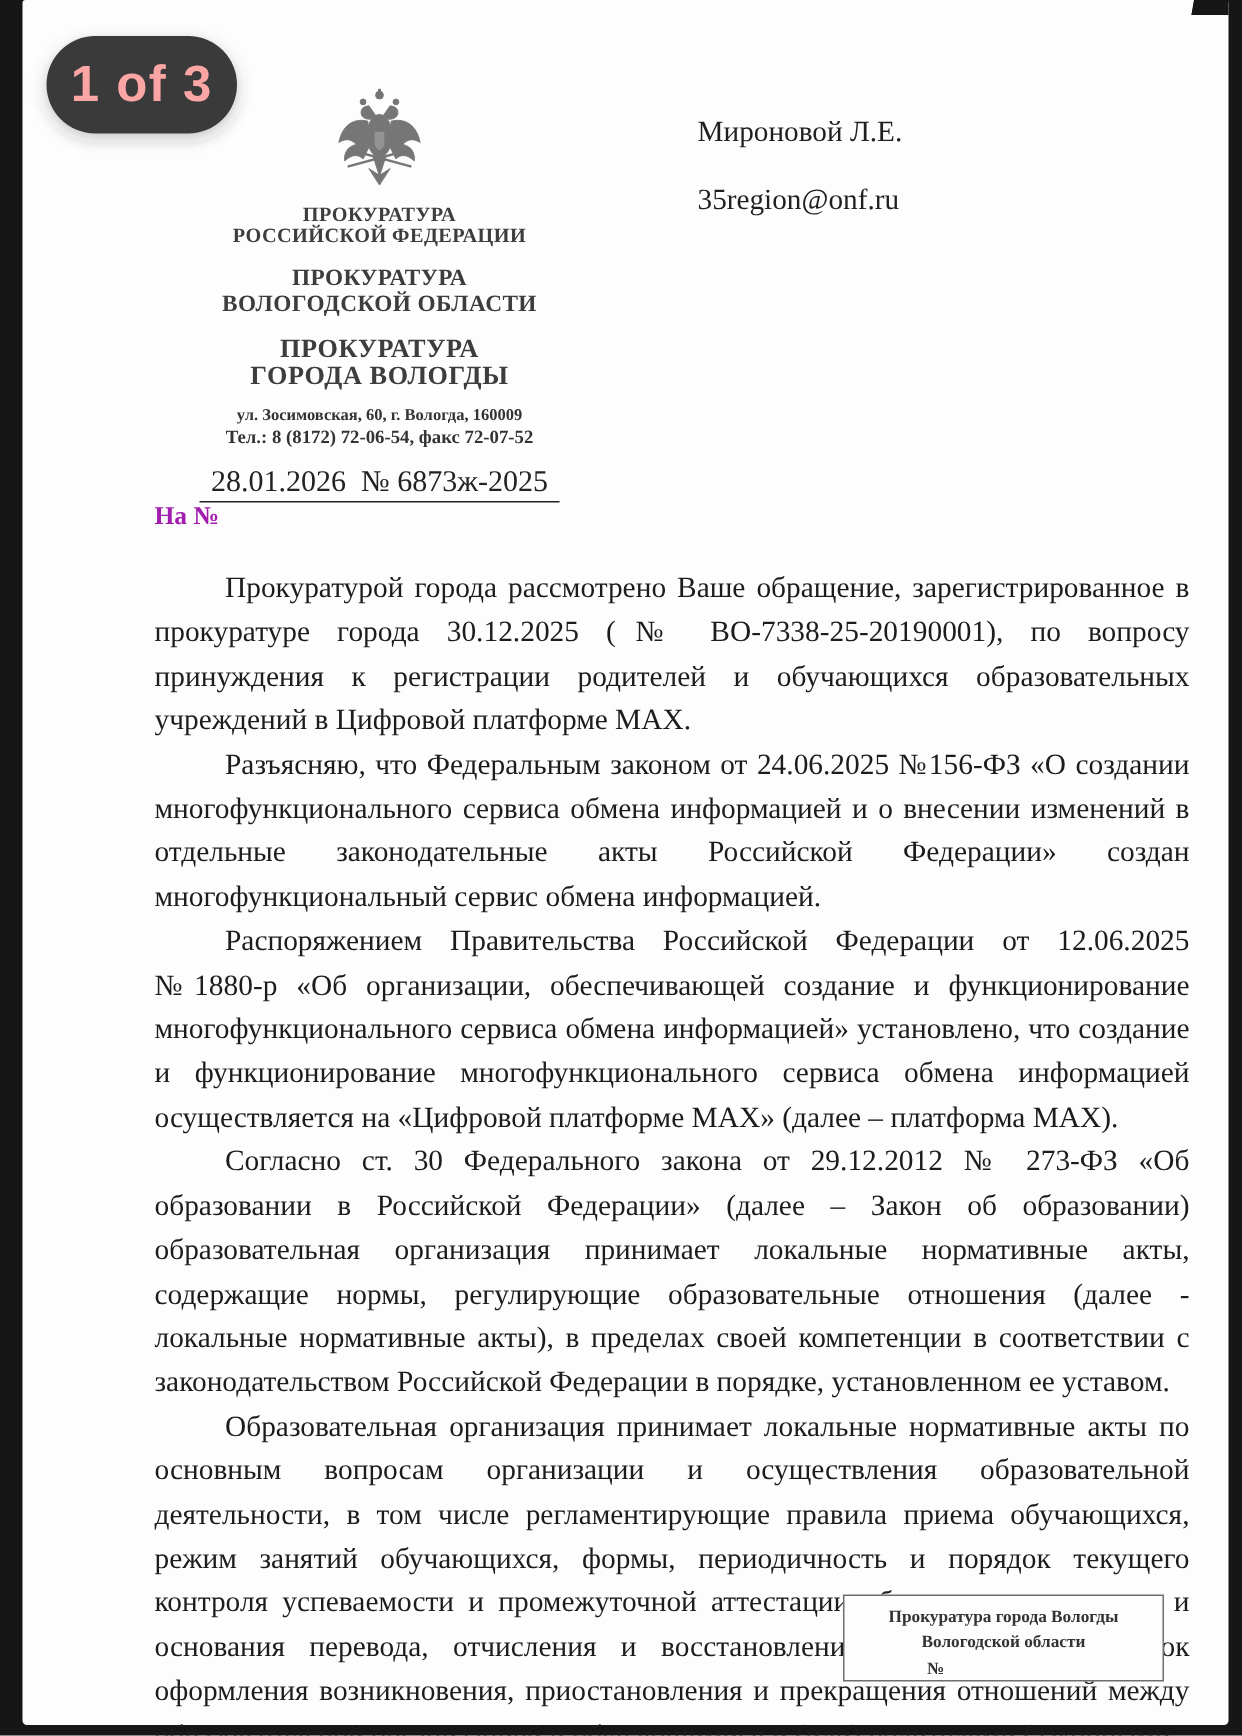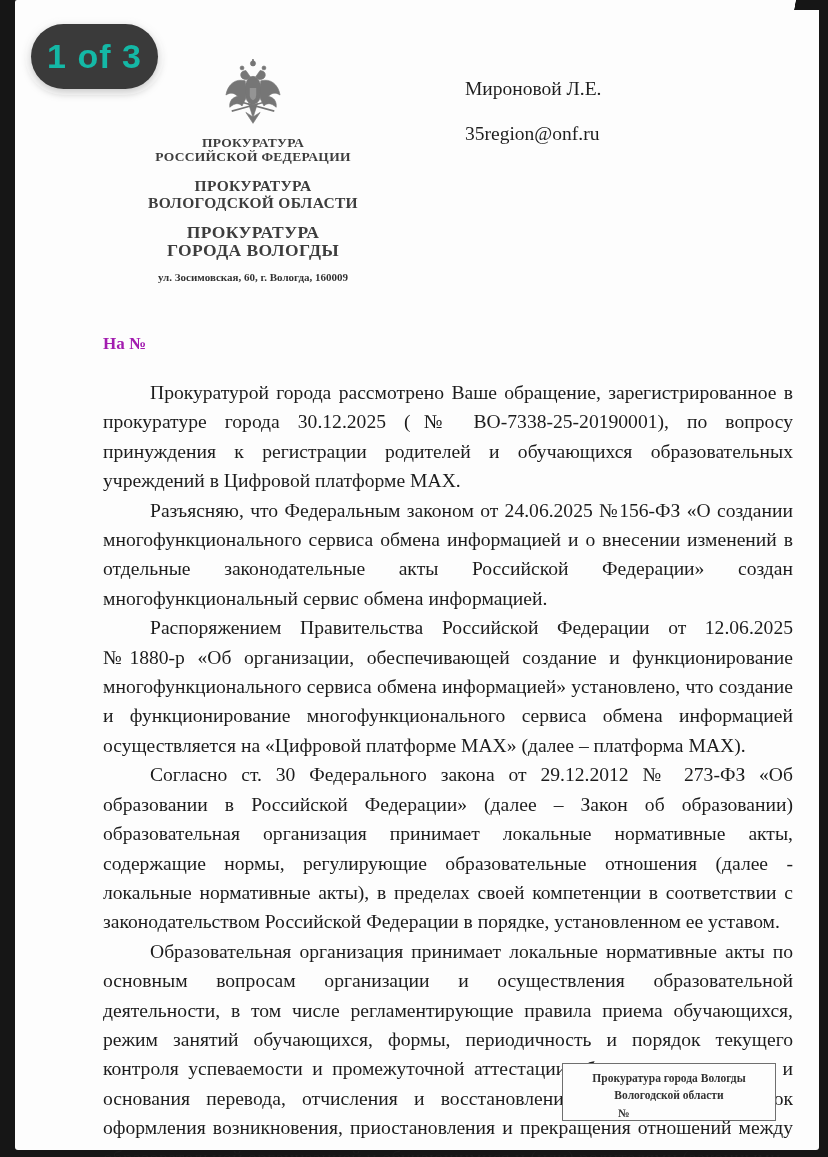--- a/index.html
+++ b/index.html
@@ -23,21 +23,21 @@
     position:absolute;right:9px;top:0;width:54px;height:10px;
     background:linear-gradient(100deg, transparent 55%, #161616 56%);
   }
   
   .pager-badge{
     position:absolute;left:31px;top:24px;
     width:127px;height:65px;
     background:#3a3a3a;
     border-radius:33px;
     display:flex;align-items:center;justify-content:center;
-    color:#14b8a6;
+    color:#fca5a5;
     font-family:"Liberation Sans", sans-serif;
     font-weight:bold;font-size:34px;
     letter-spacing:1px;
     box-shadow:0 0 0 6px rgba(255,255,255,0.35), 0 3px 10px rgba(0,0,0,0.35);
     cursor:default;
     z-index:5;
   }
   
   .letterhead{
     position:absolute;left:70px;top:58px;width:336px;
@@ -119,20 +119,24 @@
       </div>
       <div class="org2">
         <div>ПРОКУРАТУРА</div>
         <div>ВОЛОГОДСКОЙ ОБЛАСТИ</div>
       </div>
       <div class="org3">
         <div>ПРОКУРАТУРА</div>
         <div>ГОРОДА ВОЛОГДЫ</div>
       </div>
       <div class="addr">ул. Зосимовская, 60, г. Вологда, 160009</div>
+      <div class="phone">Тел.: 8 (8172) 72-06-54, факс 72-07-52</div>
+      <div>
+        <span class="doc-number">28.01.2026  № 6873ж-2025</span>
+      </div>
     </div>
 
     <div class="ref-label">На №</div>
 
     <div class="recipient">
       <p class="name">Мироновой Л.Е.</p>
       <p class="email">35region@onf.ru</p>
     </div>
 
     <div class="body-text">

